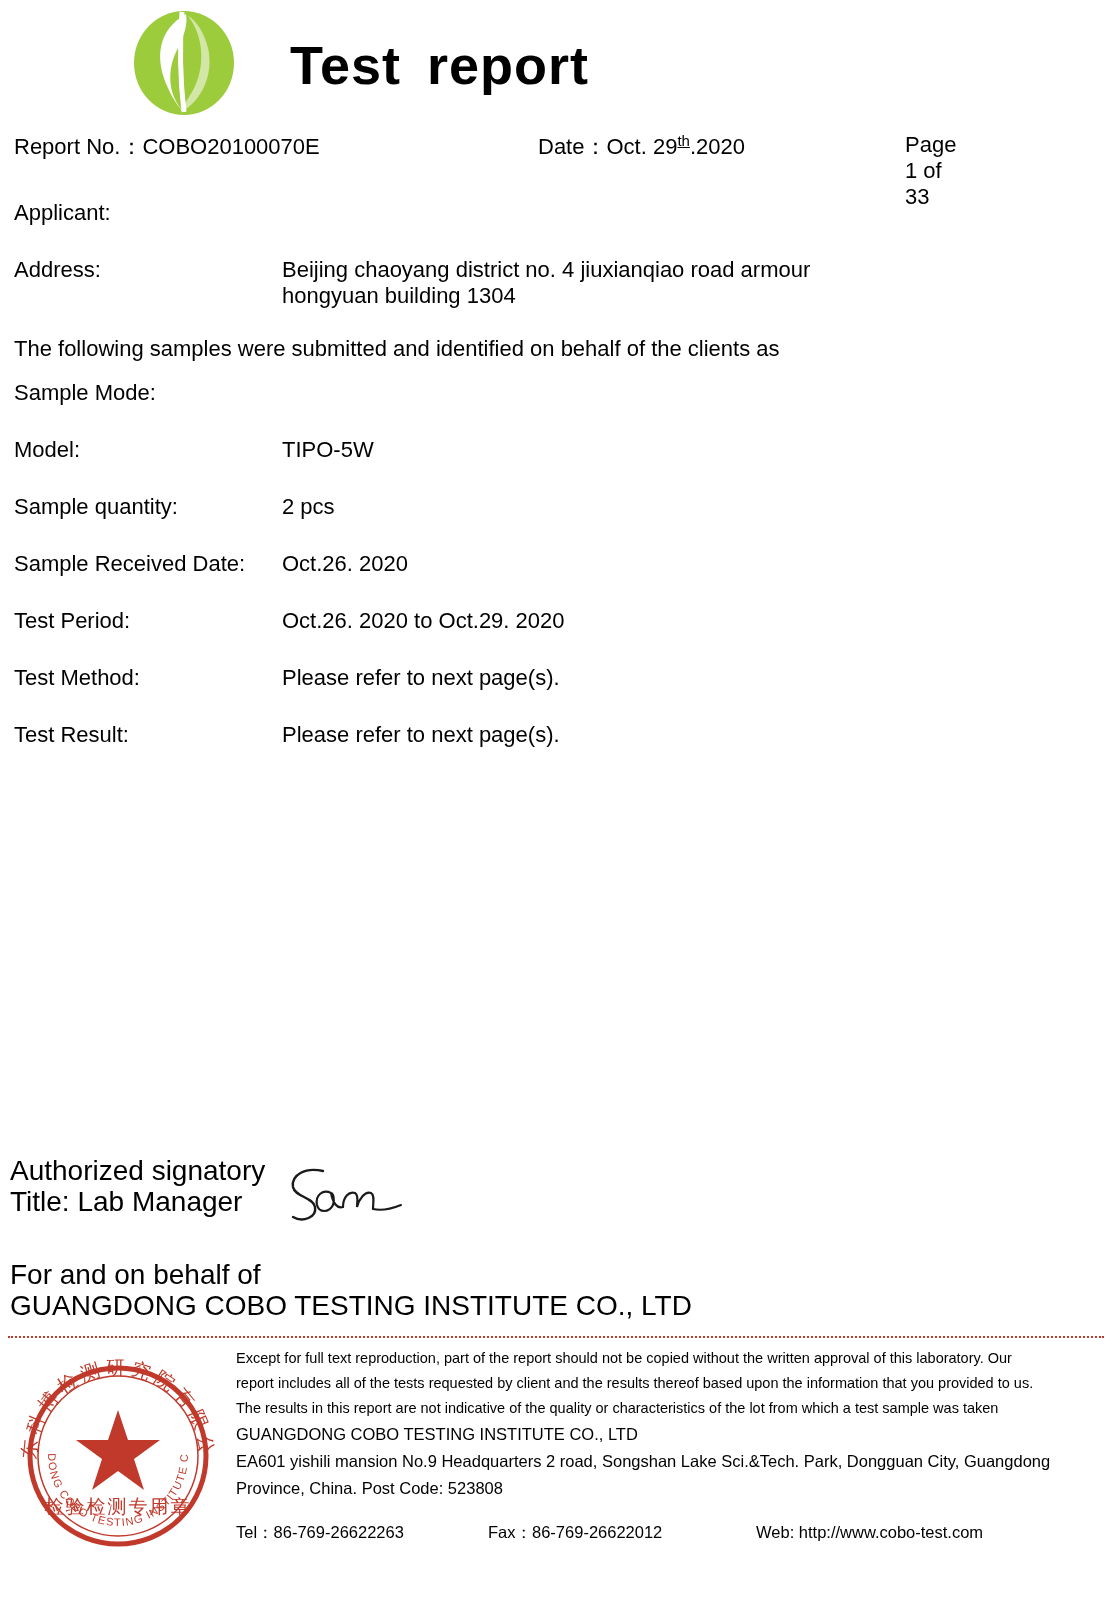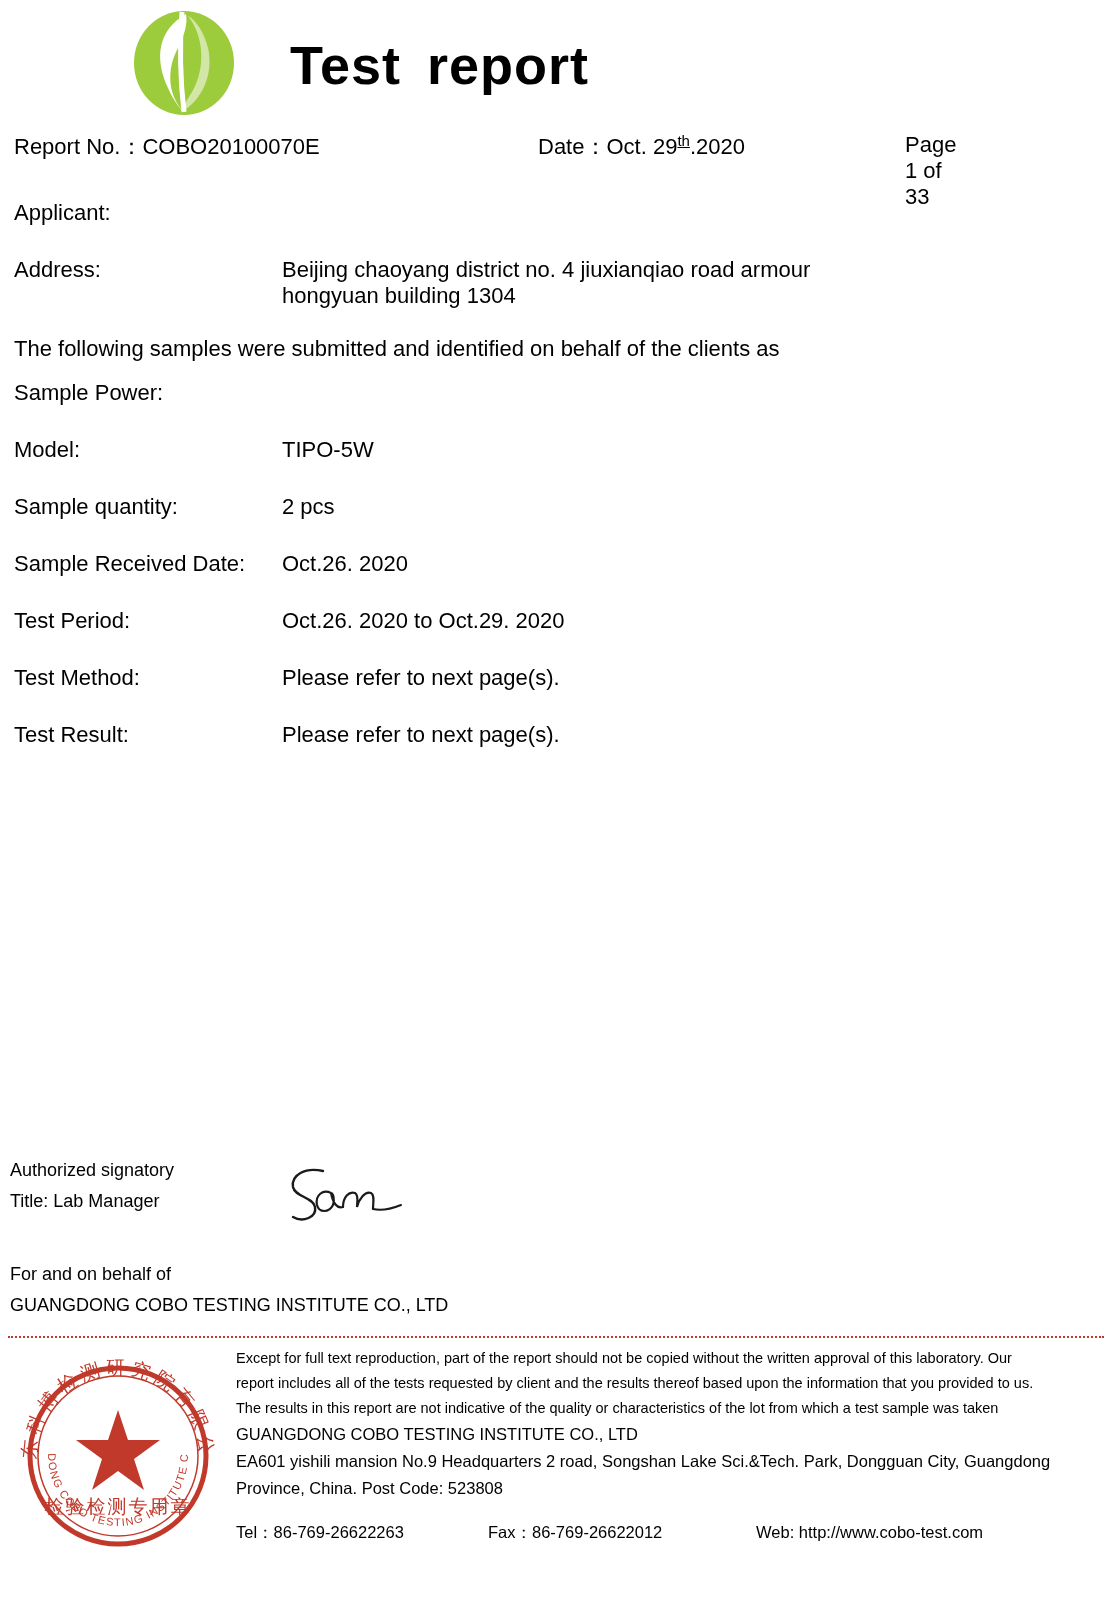--- a/index.html
+++ b/index.html
@@ -88,21 +88,21 @@
 
   .fields2 { margin-top: 0; }
   .fields2 .field-row { height: 57px; }
 
   
   .sig-block {
     position: absolute;
     left: 10px;
     top: 1155px;
     width: 1092px;
-    font-size: 18px;
+    font-size: 28px;
   }
   .sig-line { line-height: 31px; }
   .sig-img {
     position: absolute;
     left: 275px;
     top: 8px;
     width: 130px;
     height: 70px;
   }
   .behalf {
@@ -183,21 +183,21 @@
     <div class="field-row">
       <span class="field-label">Address:</span>
       <span class="field-value">Beijing chaoyang district no. 4 jiuxianqiao road armour hongyuan building 1304</span>
     </div>
   </div>
 
   <div class="para">The following samples were submitted and identified on behalf of the clients as</div>
 
   <div class="fields2">
     <div class="field-row">
-      <span class="field-label">Sample Power:</span>
+      <span class="field-label">Sample Mode:</span>
     </div>
     <div class="field-row">
       <span class="field-label">Model:</span>
       <span class="field-value">TIPO-5W</span>
     </div>
     <div class="field-row">
       <span class="field-label">Sample quantity:</span>
       <span class="field-value">2 pcs</span>
     </div>
     <div class="field-row">

